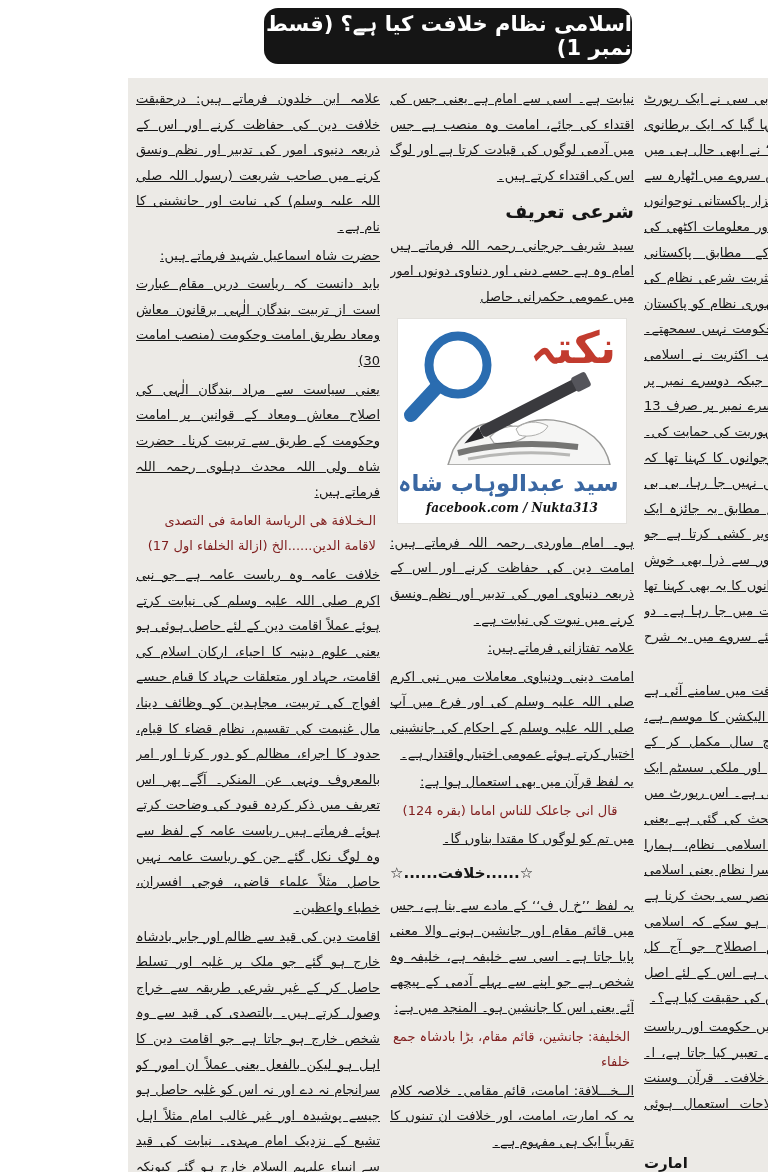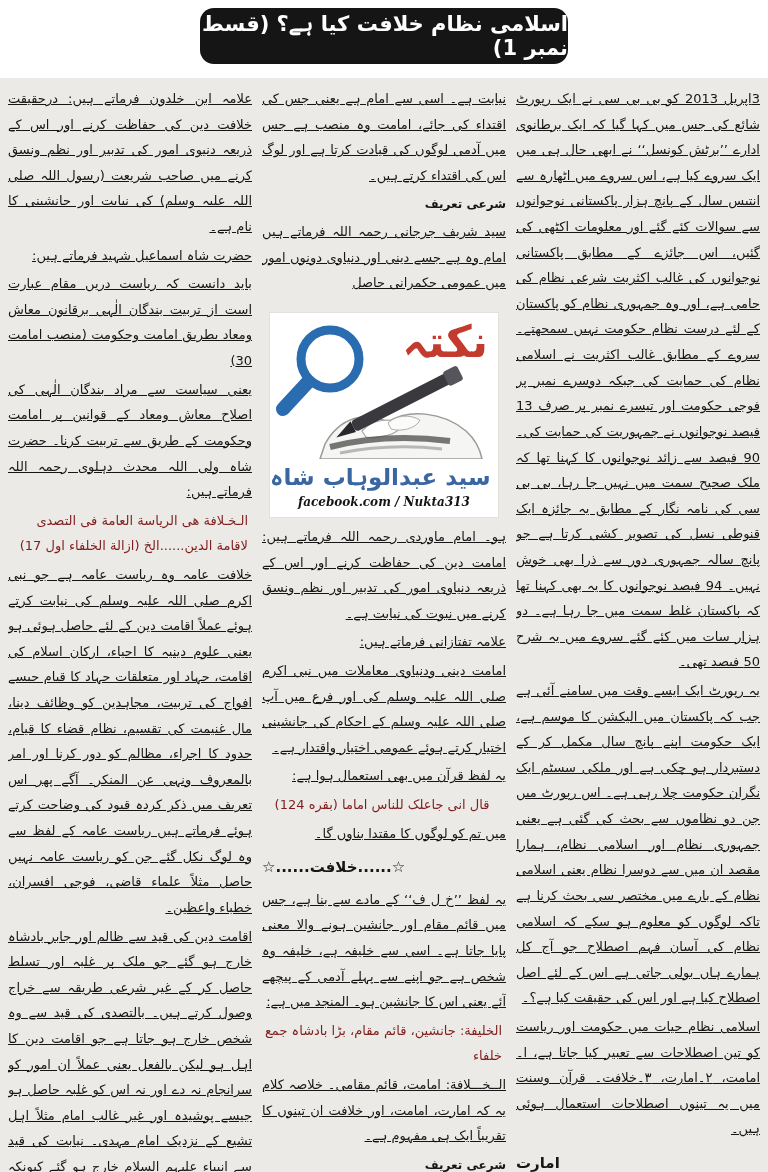--- a/index.html
+++ b/index.html
@@ -1,19 +1,19 @@
 <!DOCTYPE html>
 <html lang="ur" dir="rtl"><head>
 <meta charset="utf-8">
 <style>
   * { box-sizing: border-box; }
   html, body { margin: 0; padding: 0; background: #ffffff; }
   .page {
     position: relative;
-    width: 768px;
+    width: 640px;
     height: 1172px;
     background: #ffffff;
     overflow: hidden;
     font-family: "DejaVu Sans", sans-serif;
     color: #161616;
   }
   
   .titlebar {
     position: absolute;
     top: 8px;
@@ -60,37 +60,37 @@
   .col p { margin: 0 0 3px 0; text-decoration: underline; }
   .h-center {
     text-align: left;
     font-weight: bold;
     font-size: 15px;
     margin: 7px 0 4px 0;
   }
   .h-right {
     text-align: right;
     font-weight: bold;
-    font-size: 12px;
+    font-size: 19px;
     margin: 5px 0 2px 0;
   }
   .quote {
     text-align: right;
     font-size: 13px;
     color: #7f1d1d;
     padding-right: 4px;
     margin: 2px 0 3px 0;
   }
   .quote-center { text-align: center; }
   
   .logo-box {
     position: relative;
     width: 230px;
     height: 206px;
-    margin: 16px auto 6px auto;
+    margin: 8px auto 6px auto;
     background: #ffffff;
     border: 1px solid #e3e1dd;
     overflow: hidden;
   }
   .logo-word {
     position: absolute;
     top: 0px;
     right: 10px;
     font-size: 44px;
     font-weight: bold;

